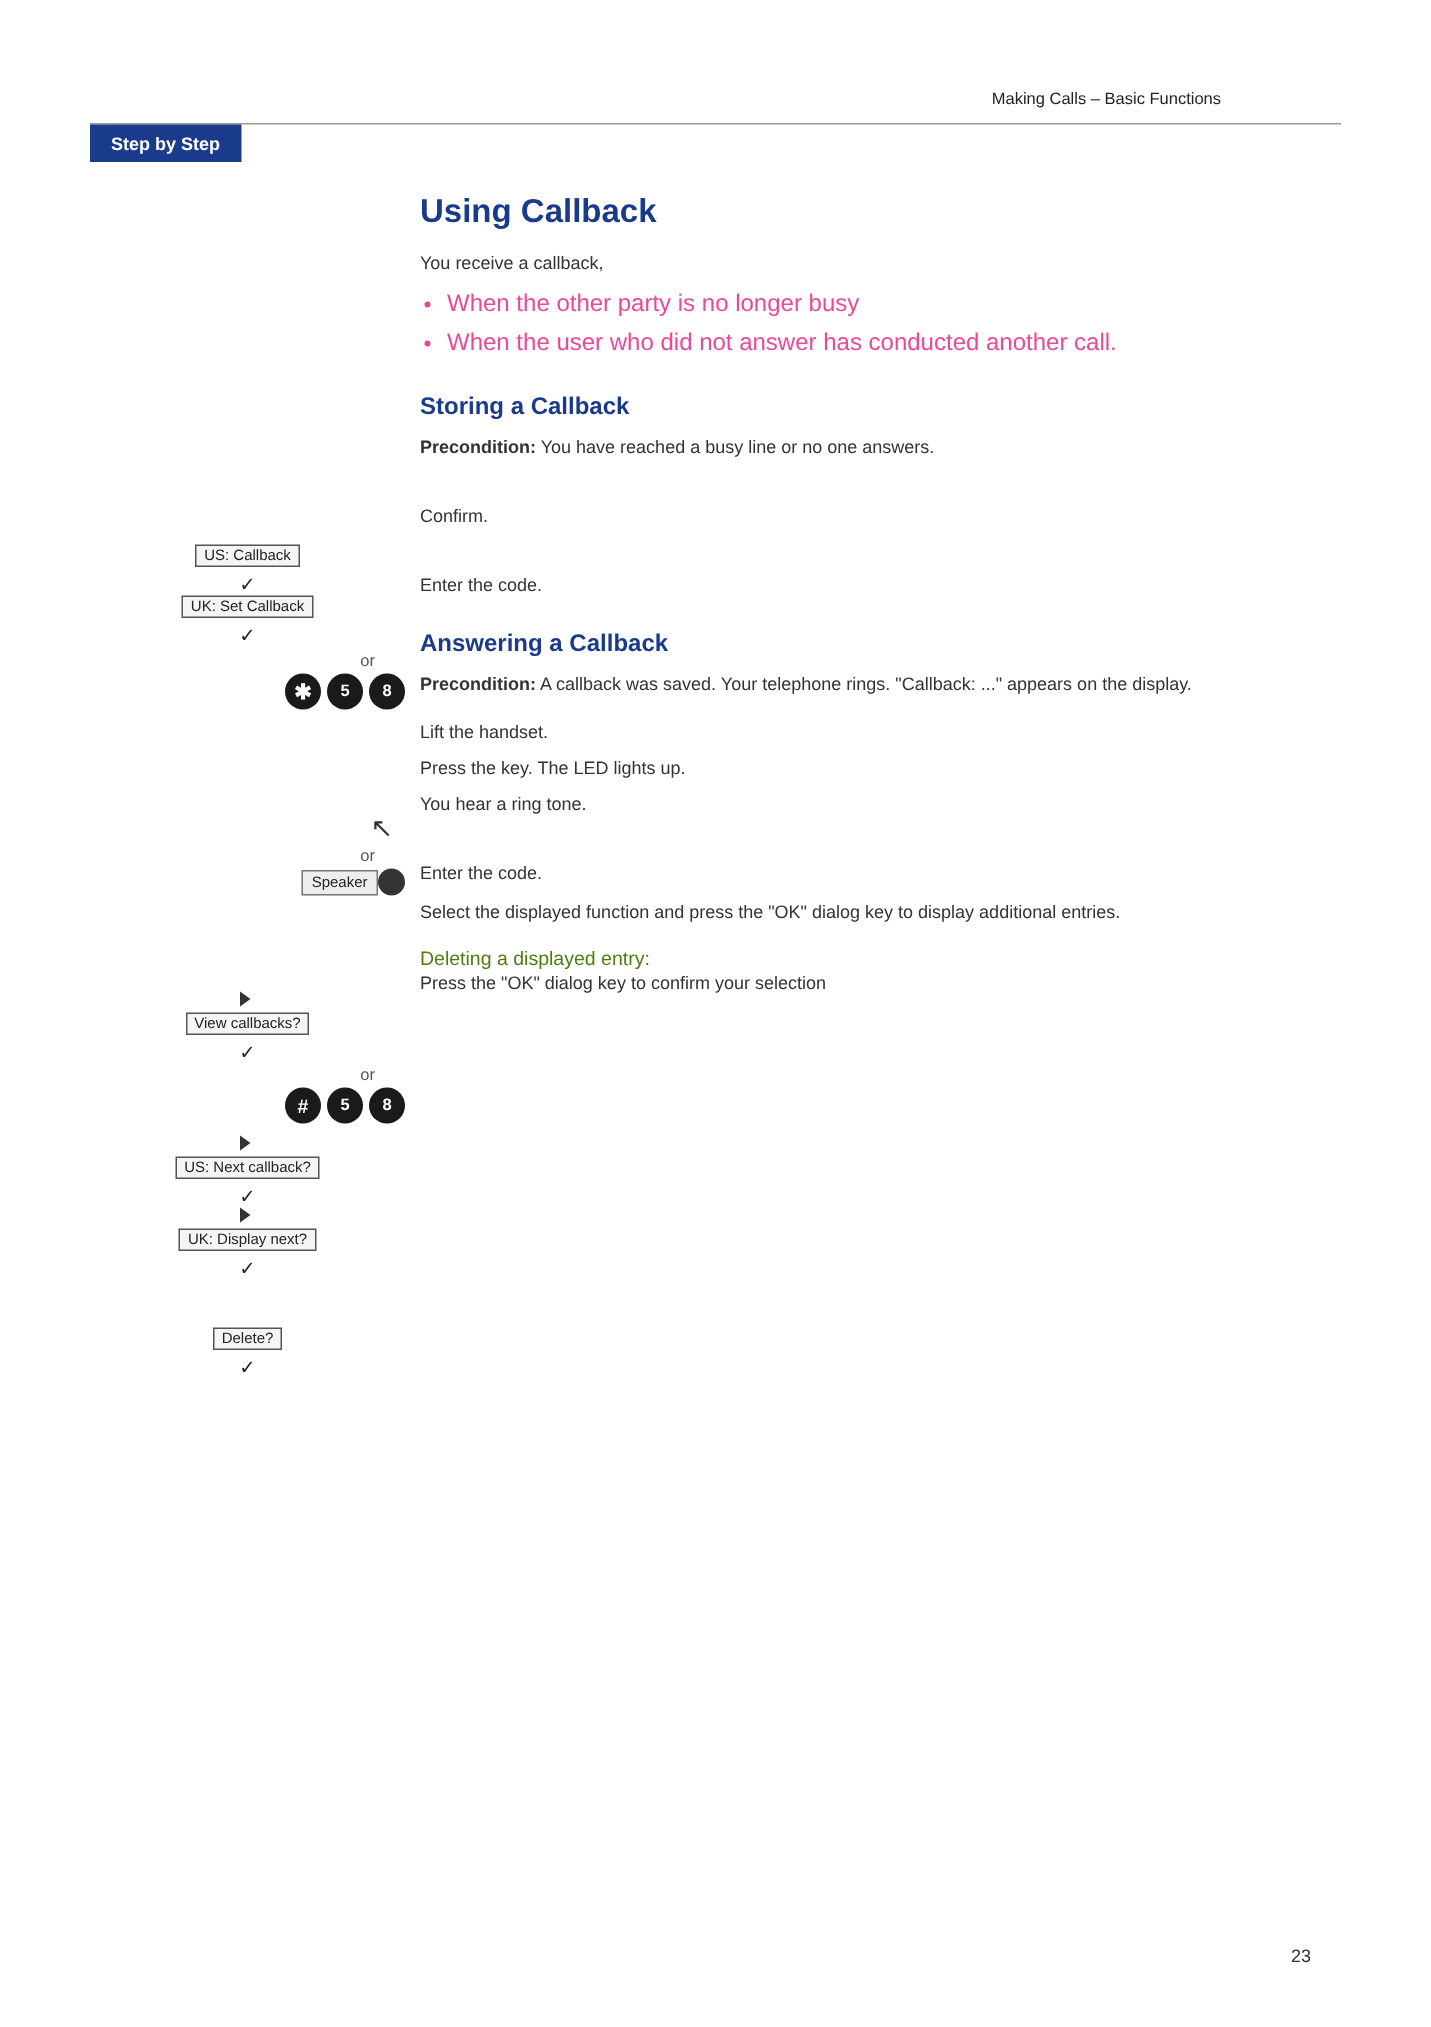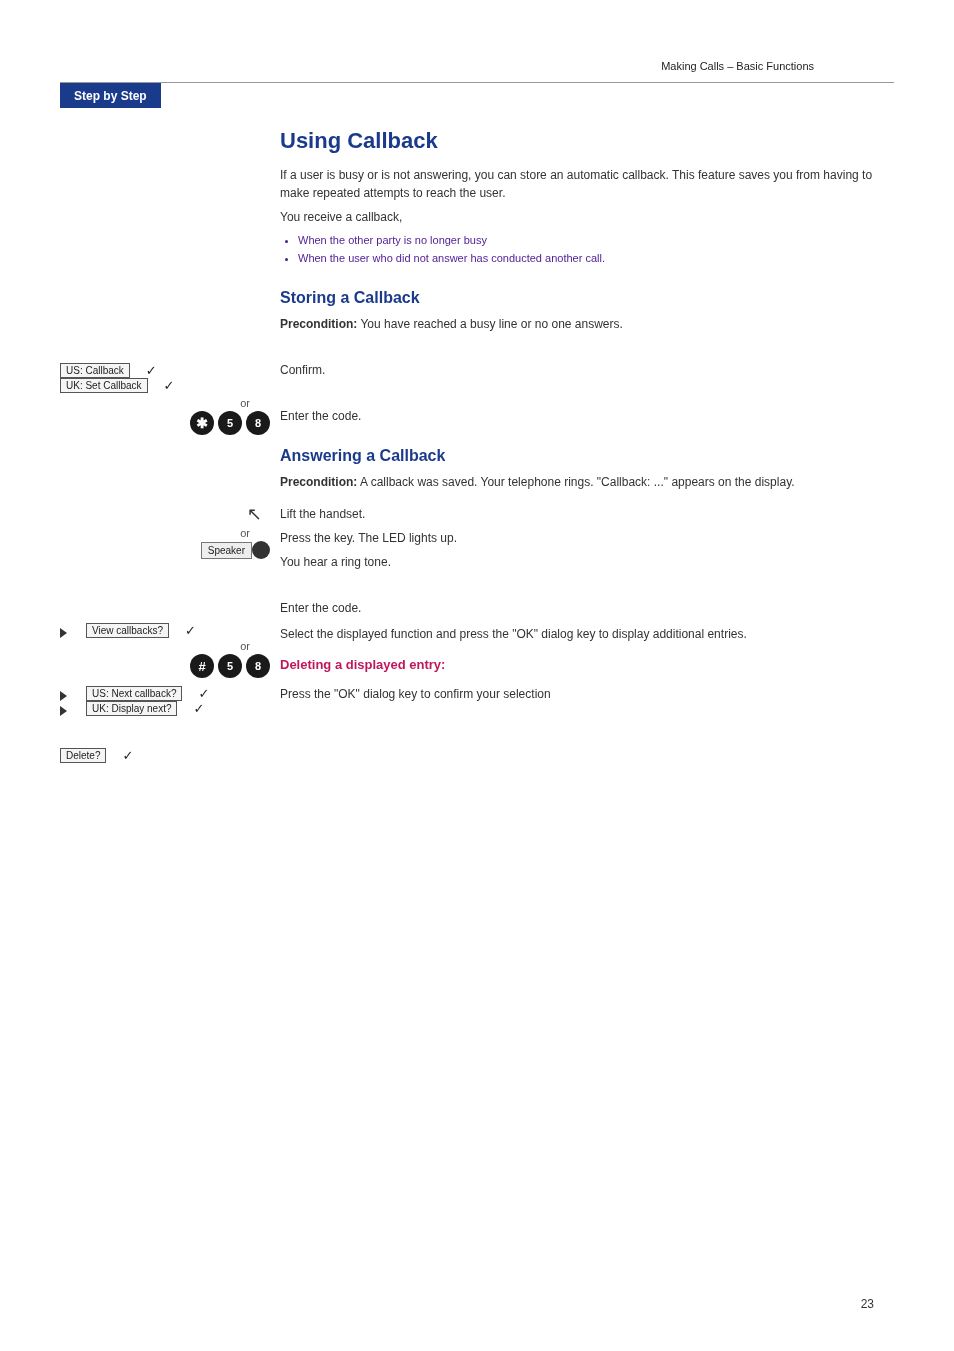--- a/index.html
+++ b/index.html
@@ -36,41 +36,41 @@
     .section-title {
       font-size: 16px;
       font-weight: bold;
       color: #1a3a8c;
       margin-top: 22px;
       margin-bottom: 8px;
     }
 
     .subsection-title {
       font-size: 13px;
-      font-weight: bold;
-      color: #be185d;
+      font-weight: normal;
+      color: #4d7c0f;
       margin-top: 12px;
-      margin-bottom: 13px;
+      margin-bottom: 0;
     }
 
     .body-text {
       font-size: 12px;
       color: #333;
       line-height: 1.5;
       margin-bottom: 6px;
     }
 
     .bullet-list {
       margin-left: 18px;
       margin-bottom: 6px;
     }
 
     .bullet-list li {
-      font-size: 11px;
-      color: #4c1d95;
+      font-size: 16px;
+      color: #ec4899;
       line-height: 1.6;
       list-style-type: disc;
     }
 
     .precondition {
       font-size: 12px;
       color: #333;
       line-height: 1.5;
       margin-bottom: 6px;
     }
@@ -117,22 +117,23 @@
       flex-shrink: 0;
       padding-right: 10px;
     }
 
     .right-col-w {
       flex: 1;
     }
 
     .key-with-check {
       display: flex;
-      align-items: flex-end;
-      gap: 16px;
+      align-items: center;
+      gap: 4px;
+      flex-direction: column;
     }
 
     .check-mark {
       font-size: 13px;
     }
 
     .code-circle {
       width: 24px;
       height: 24px;
       border-radius: 50%;
@@ -267,21 +268,20 @@
       <span class="key-box">Delete?</span>
       <span class="check-mark">✓</span>
     </div>
 
   </div>
 
   <div class="right-col-w">
 
     <h1 class="main-title">Using Callback</h1>
 
-    <p class="body-text">If a user is busy or is not answering, you can store an automatic callback. This feature saves you from having to make repeated attempts to reach the user.</p>
     <p class="body-text">You receive a callback,</p>
     <ul class="bullet-list">
       <li>When the other party is no longer busy</li>
       <li>When the user who did not answer has conducted another call.</li>
     </ul>
 
     <h2 class="section-title">Storing a Callback</h2>
     <p class="precondition">
       <strong>Precondition:</strong><span> You have reached a busy line or no one answers.</span>
     </p>

